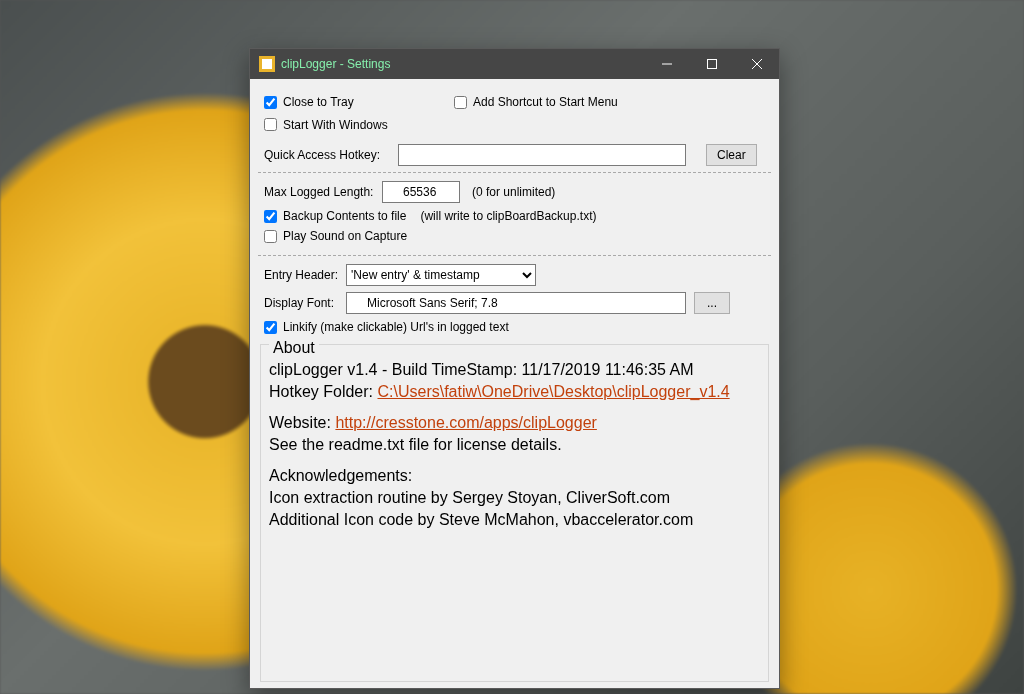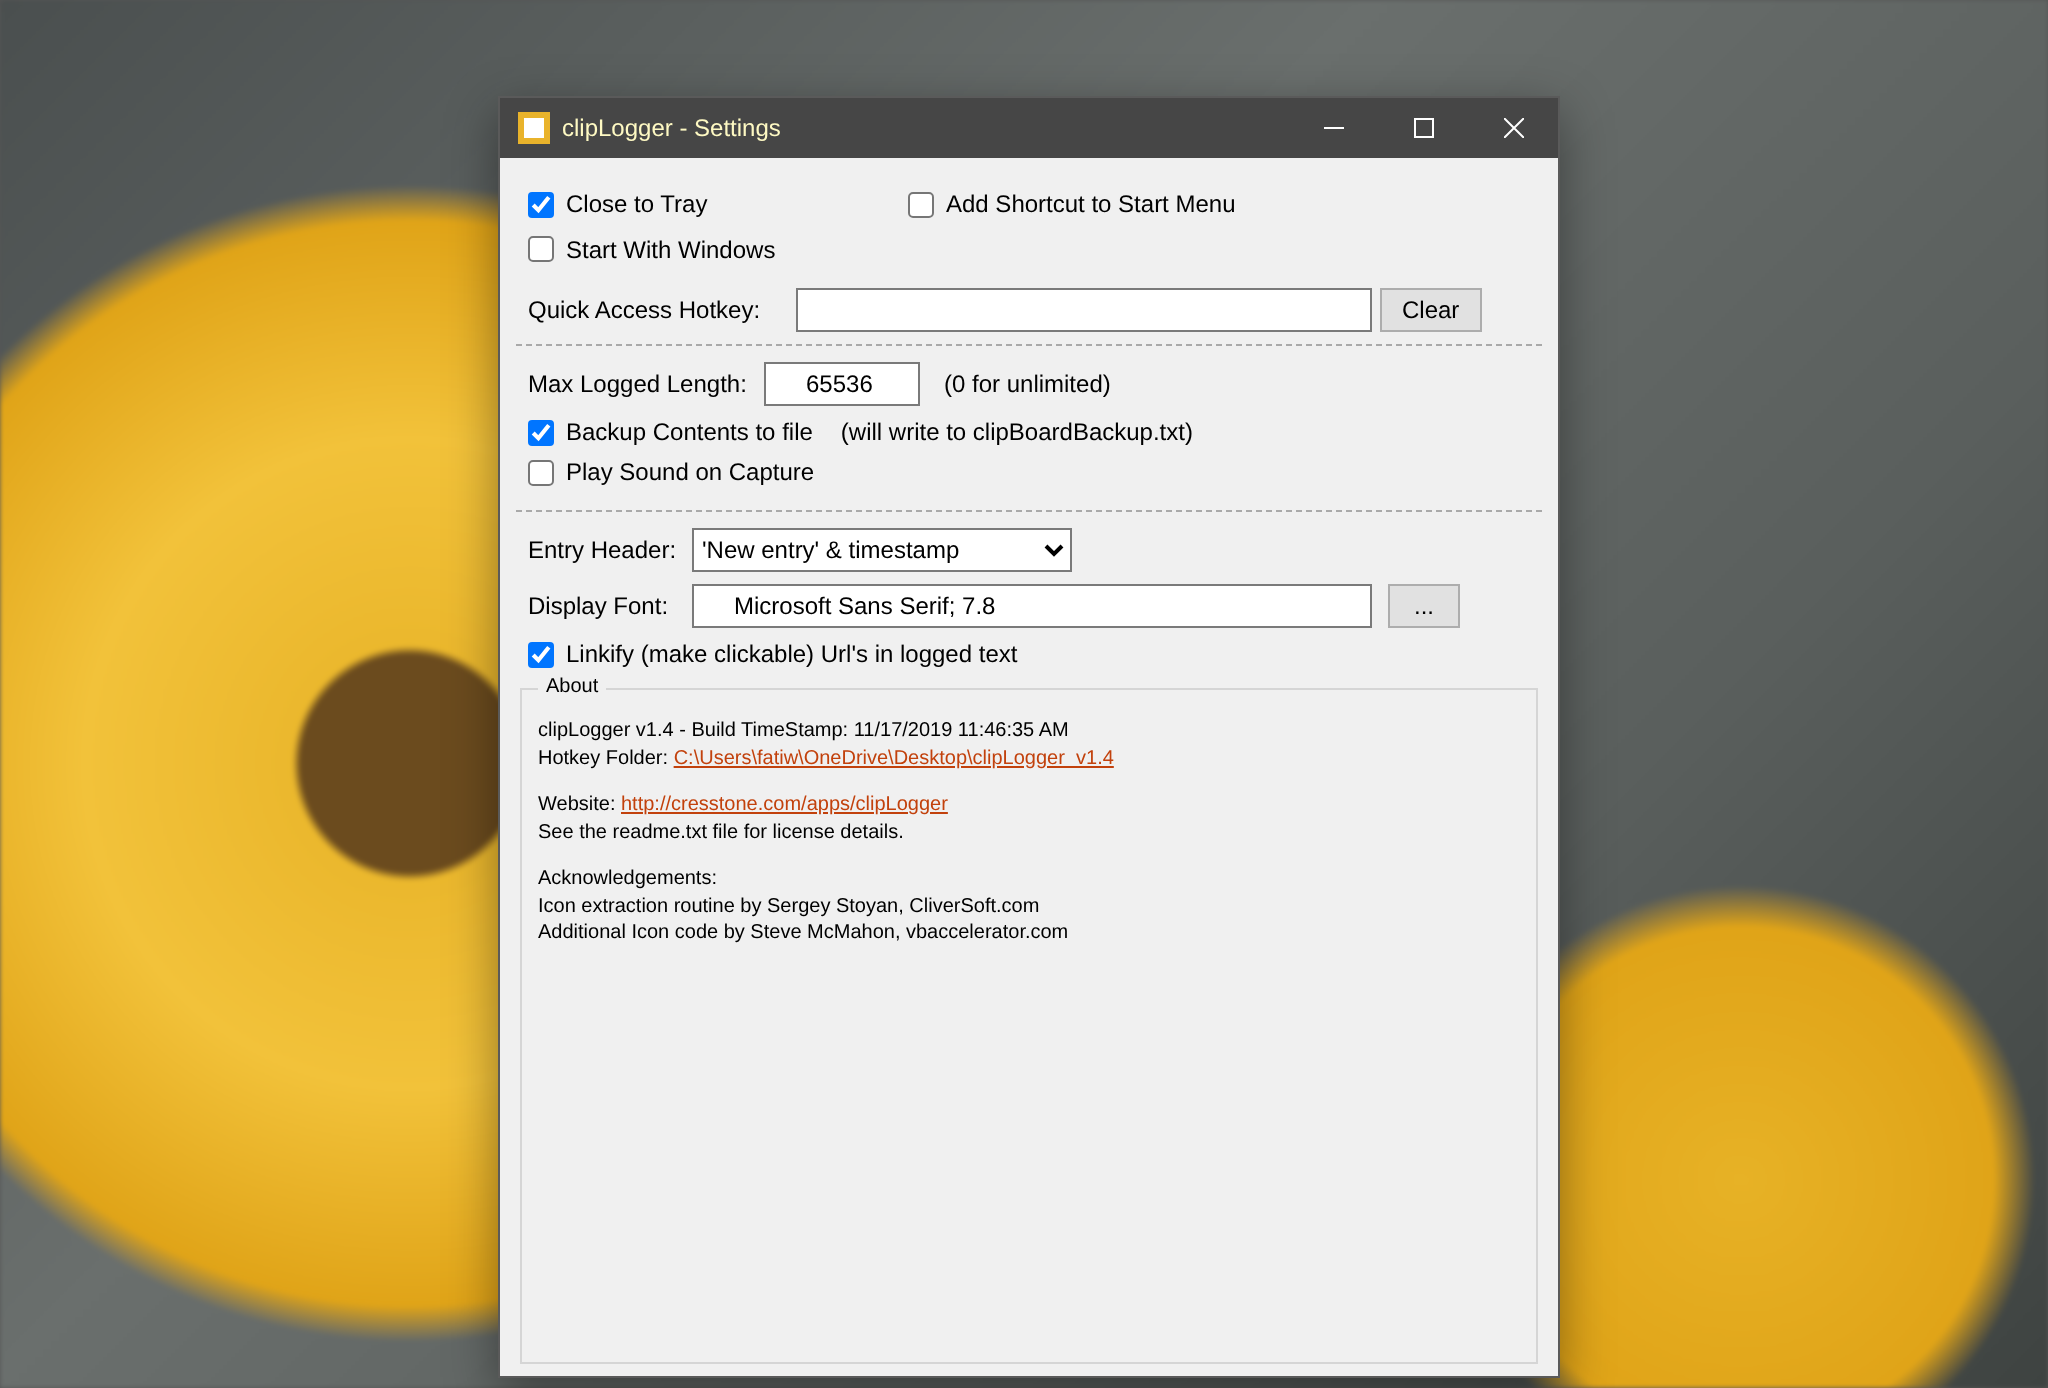--- a/index.html
+++ b/index.html
@@ -32,21 +32,21 @@
     height: 639px;
     background: #fff;
     border: 1px solid #5a5a5a;
     box-shadow: 0 8px 24px rgba(0,0,0,0.4);
     display: flex;
     flex-direction: column;
   }
   .titlebar {
     height: 30px;
     background: #464646;
-    color: #fef9c3;
+    color: #86efac;
     display: flex;
     align-items: center;
     flex: 0 0 auto;
     justify-content: center;
   }
   .titlebar .icon {
     width: 16px; height: 16px;
     margin: 0 6px 0 9px;
     background: #e9b32b;
     position: relative;
@@ -108,21 +108,21 @@
   }
 
   
   .top-grid { padding: 8px 6px 0 6px; }
   .top-grid .line1 { display:flex; }
   .top-grid .line1 .left { width:190px; }
   .top-grid .line2 { margin-top:6px; }
   .top-grid .line3 { margin-top:10px; display:flex; align-items:center; flex-wrap:wrap; }
   .top-grid .line3 .lab { width:134px; }
   .top-grid .line3 input { flex: 0 0 288px; }
-  .top-grid .line3 button { margin-left:4px; min-width:46px; }
+  .top-grid .line3 button { margin-left:20px; min-width:46px; }
 
   .mid { padding: 0 6px; }
   .mid .r { display:flex; align-items:center; margin-bottom:6px; }
   .mid .lab { width:118px; }
   .mid input.maxlen { width:78px; }
   .mid .hint { margin-left:12px; }
   .mid .bkuphint { margin-left:14px; }
 
   .lower { padding: 0 6px; }
   .lower .r { display:flex; align-items:center; margin-bottom:6px; }
@@ -131,21 +131,21 @@
   .lower input.font { flex:0 0 340px; }
   .lower button.fontbtn { margin-left:8px; min-width:36px; }
 
   
   .groupbox {
     position:relative;
     border:1px solid #d5d5d5;
     margin: 4px 2px 0 2px;
     padding: 14px 8px 8px 8px;
     flex:1 1 auto;
-    font-size:10px;
+    font-size:16px;
     line-height:1.35;
   }
   .groupbox .caption {
     position:absolute; top:-8px; left:8px;
     background:#f0f0f0; padding:0 4px;
   }
   .groupbox a { color:#c2410c; text-decoration:underline; }
 
   .footer {
     display:flex; justify-content:flex-end; gap:12px;

